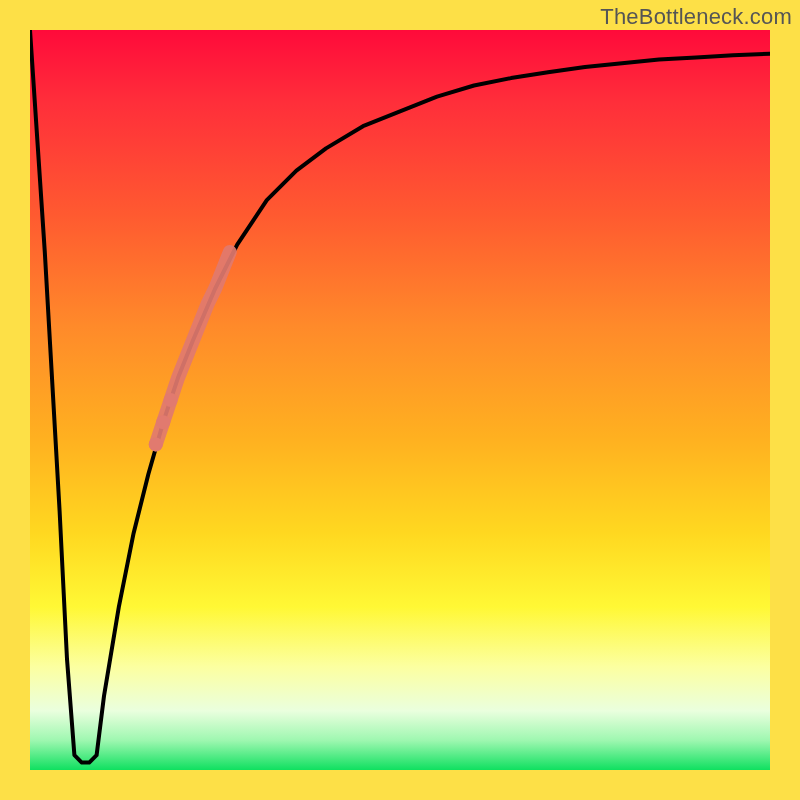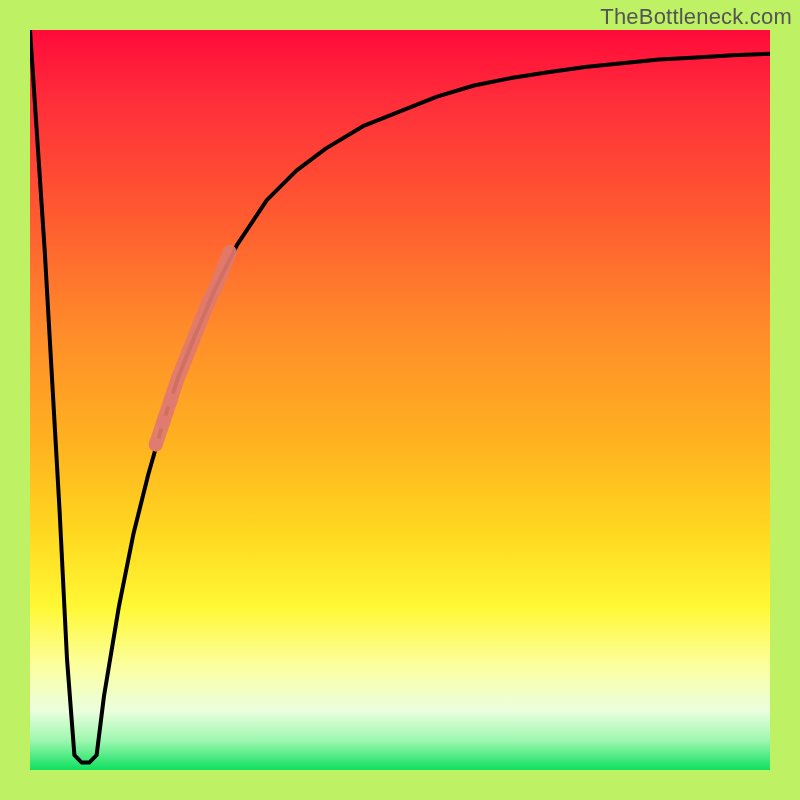--- a/index.html
+++ b/index.html
@@ -8,21 +8,21 @@
     width: 800px;
     height: 800px;
     overflow: hidden;
     background: #000;
     font-family: Arial, Helvetica, sans-serif;
   }
   .frame {
     position: relative;
     width: 800px;
     height: 800px;
-    background: #bef264;
+    background: #fde047;
   }
   .plot {
     position: absolute;
     left: 30px;
     top: 30px;
     width: 740px;
     height: 740px;
     
     background: linear-gradient(
       to bottom,

